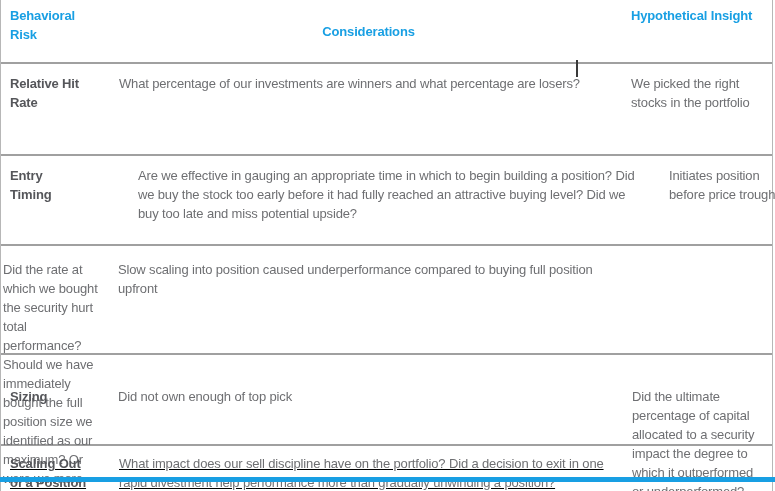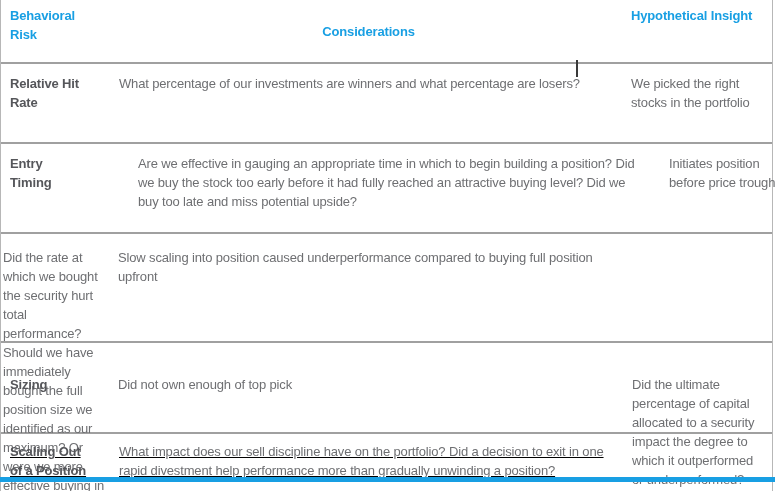--- a/index.html
+++ b/index.html
@@ -25,21 +25,21 @@
     box-sizing: border-box;
     border-left: 1px solid var(--border-gray, #b7b7b7);
     border-right: 1px solid var(--border-gray, #b7b7b7);
   }
   .row {
     display: grid;
     grid-template-columns: 116px 513px 142px;
     box-sizing: border-box;
   }
   .thead { height: 62px; }
-  .r1 { height: 80px; }
+  .r1 { height: 92px; }
   .r2 { height: 90px; gap: 19px; }
   .r3 { height: 109px; }
   .r4 { height: 91px; }
   .r5 { height: 65px; text-decoration: underline; }
   .r1, .r2, .r3, .r4, .r5 {
     border-top: 2px solid var(--divider-gray, #a0a0a0);
   }
   .cell {
     box-sizing: border-box;
     font-size: 13px;

